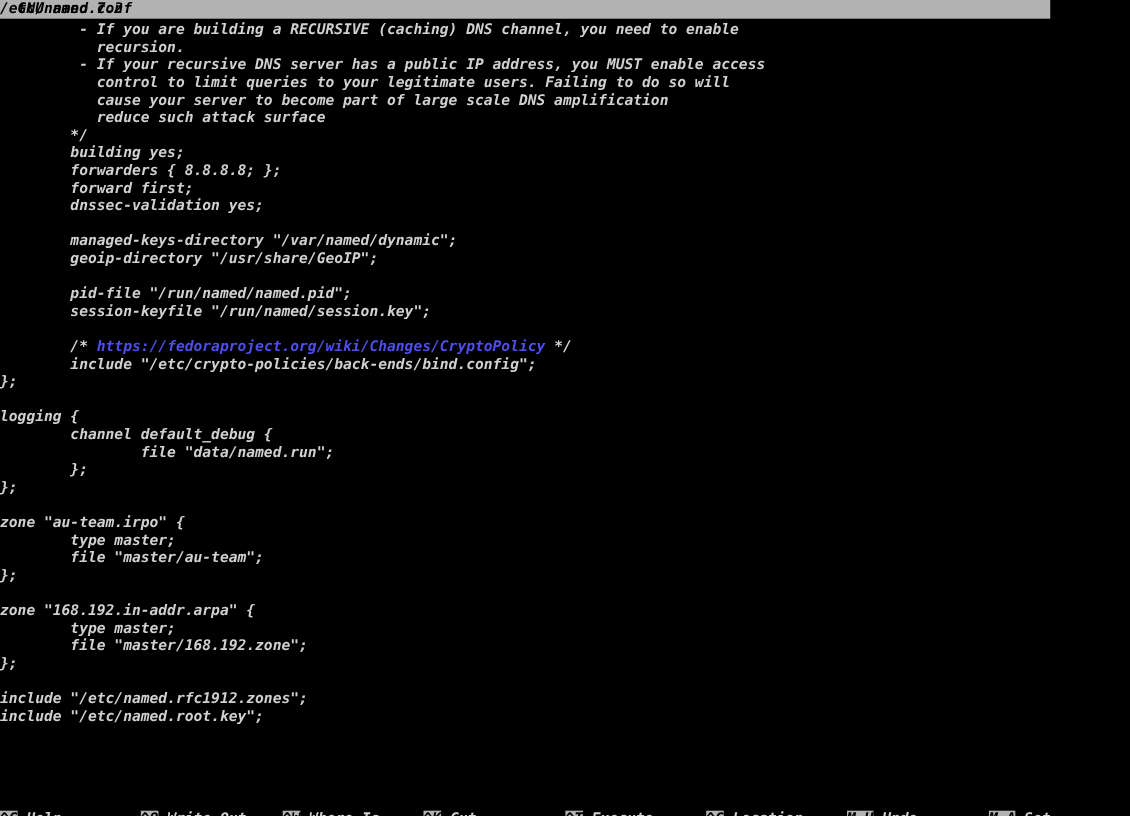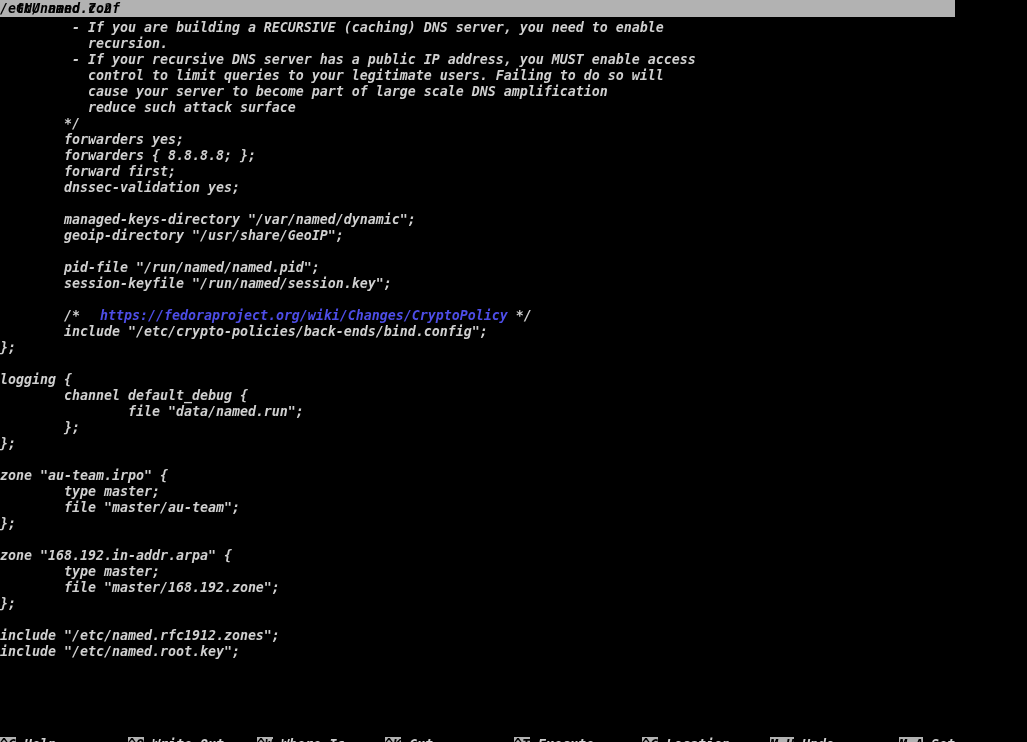--- a/index.html
+++ b/index.html
@@ -39,21 +39,20 @@
   }
   .line {
     height: 16px;
     white-space: pre;
     tab-size: 8;
     -moz-tab-size: 8;
   }
   .link {
     color: var(--link, #4e4ee8);
     font-weight: bold;
-    margin-left: 12px;
   }
   .helpbar {
     position: absolute;
     left: 0; right: 0;
     height: 16px;
     white-space: pre;
   }
   .helpbar.r1 { top: 737px; }
   .slot { position: absolute; top: 0; white-space: pre; }
   .slot .key {
@@ -65,28 +64,28 @@
 </head>
 <body>
 
 <div class="screen" style="--bg: #000000; --fg: #d0d0d0; --bar: #b2b2b2; --bartext: #000000; --link: #4e4ee8;">
   <div class="titlebar">
     <span class="app">GNU nano 7.2</span>
     <span class="fname">/etc/named.conf</span>
   </div>
 
   <div class="content">
-      <div class="line">	 - If you are building a RECURSIVE (caching) DNS server, you need to enable</div>
+      <div class="line">	 - If you are building a RECURSIVE (caching) DNS channel, you need to enable</div>
       <div class="line">	   recursion.</div>
       <div class="line">	 - If your recursive DNS server has a public IP address, you MUST enable access</div>
       <div class="line">	   control to limit queries to your legitimate users. Failing to do so will</div>
       <div class="line">	   cause your server to become part of large scale DNS amplification</div>
       <div class="line">	   reduce such attack surface</div>
       <div class="line">	*/</div>
-      <div class="line">	forwarders yes;</div>
+      <div class="line">	building yes;</div>
       <div class="line">	forwarders { 8.8.8.8; };</div>
       <div class="line">	forward first;</div>
       <div class="line">	dnssec-validation yes;</div>
       <div class="line"></div>
       <div class="line">	managed-keys-directory "/var/named/dynamic";</div>
       <div class="line">	geoip-directory "/usr/share/GeoIP";</div>
       <div class="line"></div>
       <div class="line">	pid-file "/run/named/named.pid";</div>
       <div class="line">	session-keyfile "/run/named/session.key";</div>
       <div class="line"></div>

